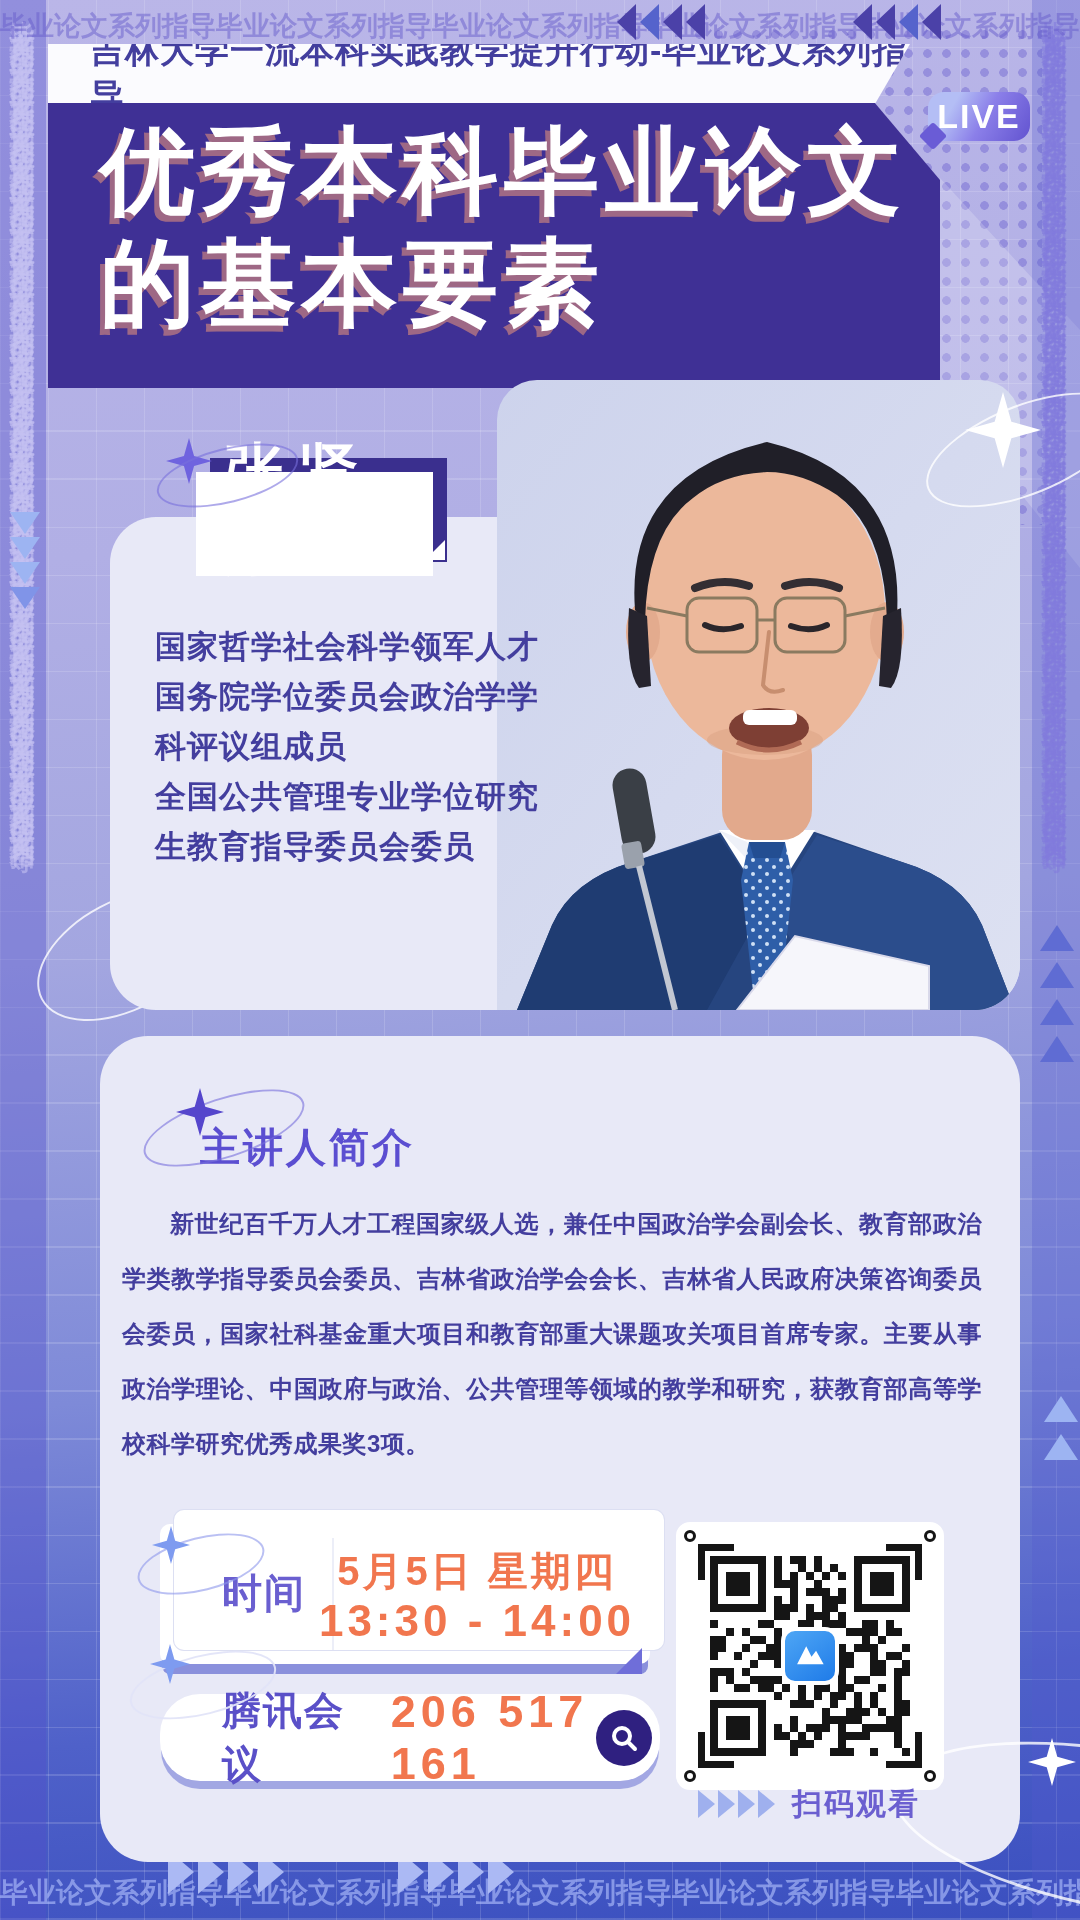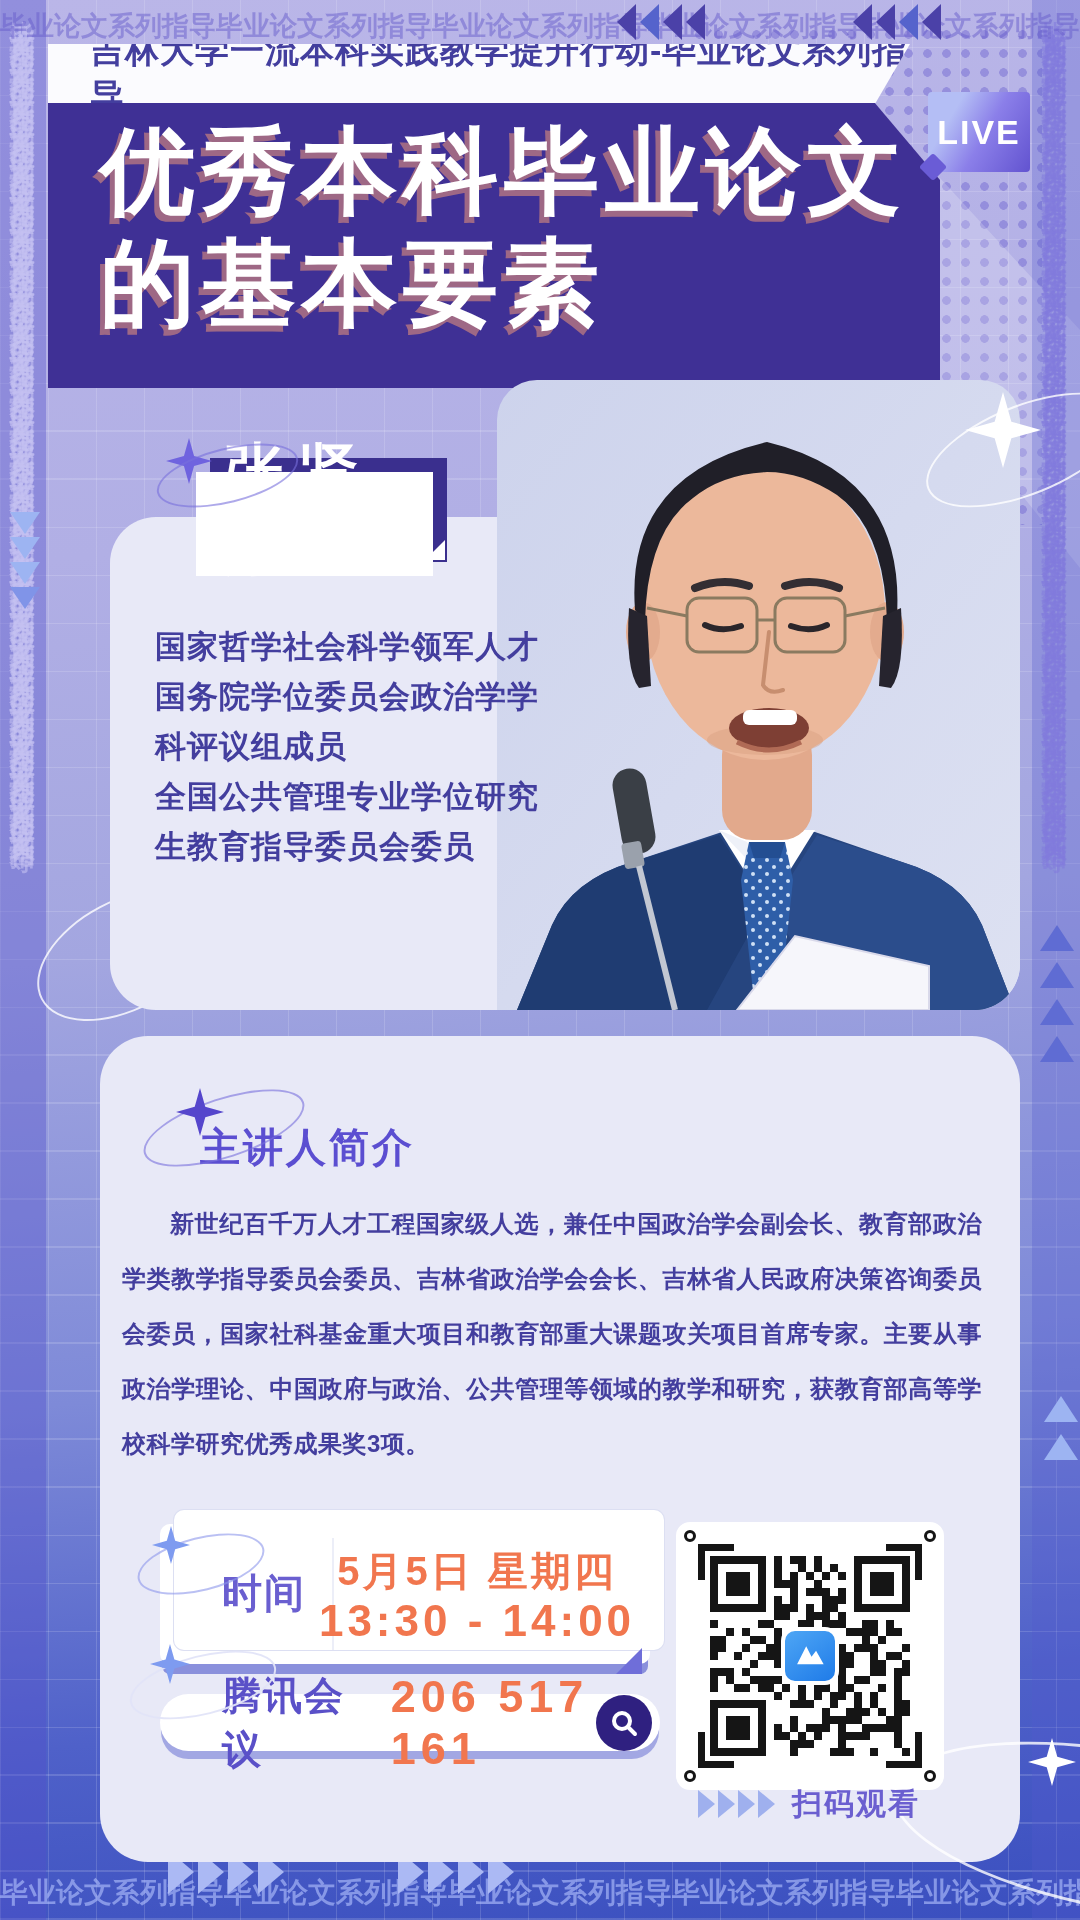--- a/index.html
+++ b/index.html
@@ -40,21 +40,21 @@
   
   .header-strip{left:48px;top:44px;width:862px;height:59px;z-index:4;background:#fbfbfe;
     clip-path:polygon(0 0,100% 0,96% 100%,0 100%);display:flex;align-items:center;padding-left:42px;}
   .header-strip span{font-size:34px;font-weight:bold;color:var(--indigo-text,#463C9B);letter-spacing:1px;}
   
   .banner{left:48px;top:103px;width:892px;height:285px;z-index:4;background:var(--deep-purple,#3F3095);
     clip-path:polygon(0 0,92.7% 0,100% 27%,100% 100%,0 100%);padding:12px 0 0 52px;}
   .title-line{font-size:95px;line-height:112px;font-weight:bold;color:#fff;letter-spacing:6px;
     text-shadow:-5px 6px 0 rgba(236,152,120,.55);}
   
-  .live{left:928px;top:92px;width:102px;height:80px;z-index:5;border-radius:4px;
+  .live{left:928px;top:92px;width:102px;height:49px;z-index:5;border-radius:16px;
     background:linear-gradient(120deg,#b4bef5 25%,#8b7fe9 55%,#6253d0 100%);
     display:flex;align-items:center;justify-content:center;}
   .live::before{content:"";position:absolute;left:-5px;bottom:-5px;width:20px;height:20px;
     background:#6a5cd6;transform:rotate(45deg);z-index:-1;border-radius:3px;}
   .live span{color:#fff;font-size:34px;font-weight:bold;letter-spacing:2px;}
   
   .card{background:var(--card-bg,#E8E9F7);z-index:3;}
   .card1{left:110px;top:517px;width:910px;height:493px;border-radius:46px;}
   .card2{left:100px;top:1036px;width:920px;height:826px;border-radius:48px;}
   
@@ -88,21 +88,21 @@
     background:#fff;z-index:-1;border-radius:10px;box-shadow:0 0 0 1px #dcdff2;}
   .time-card .divider{position:absolute;left:172px;top:14px;bottom:14px;width:2px;background:#eceef8;}
   .time-card .fold{position:absolute;right:8px;bottom:-10px;width:26px;height:26px;background:#6F6ED9;
     clip-path:polygon(100% 0,100% 100%,0 100%);}
   .time-label{position:absolute;left:62px;top:42px;font-size:40px;font-weight:bold;
     color:var(--label-purple,#6A5FD0);letter-spacing:2px;}
   .sched-col{position:absolute;left:132px;top:22px;width:370px;text-align:center;}
   .sched-date{font-size:40px;line-height:50px;font-weight:bold;color:var(--accent-orange,#F1764E);letter-spacing:3px;}
   .sched-time{font-size:44px;line-height:50px;font-weight:bold;color:var(--accent-orange,#F1764E);letter-spacing:4px;}
   
-  .pill{left:160px;top:1694px;width:500px;height:57px;z-index:5;background:#fff;border-radius:40px;
+  .pill{left:160px;top:1694px;width:500px;height:87px;z-index:5;background:#fff;border-radius:40px;
     box-shadow:0 9px 0 -1px rgba(158,163,226,.95);display:flex;align-items:center;padding-left:62px;}
   .pill-label{font-size:39px;font-weight:bold;color:#5A50C8;letter-spacing:2px;}
   .pill-id{font-size:45px;font-weight:bold;color:var(--accent-orange,#F1764E);letter-spacing:5px;margin-left:24px;}
   .pill-btn{position:absolute;right:8px;top:50%;transform:translateY(-50%);width:56px;height:56px;
     border-radius:50%;background:var(--btn-circle,#2F2080);display:flex;align-items:center;justify-content:center;}
   
   .qr-card{left:676px;top:1522px;width:268px;height:268px;z-index:5;background:#fff;border-radius:14px;}
   .qr-matrix{position:absolute;left:34px;top:34px;width:200px;height:200px;}
   .qr-ring{position:absolute;width:12px;height:12px;border:3px solid #151515;border-radius:50%;}
   .qr-br{position:absolute;width:36px;height:36px;border:7px solid #151515;}

